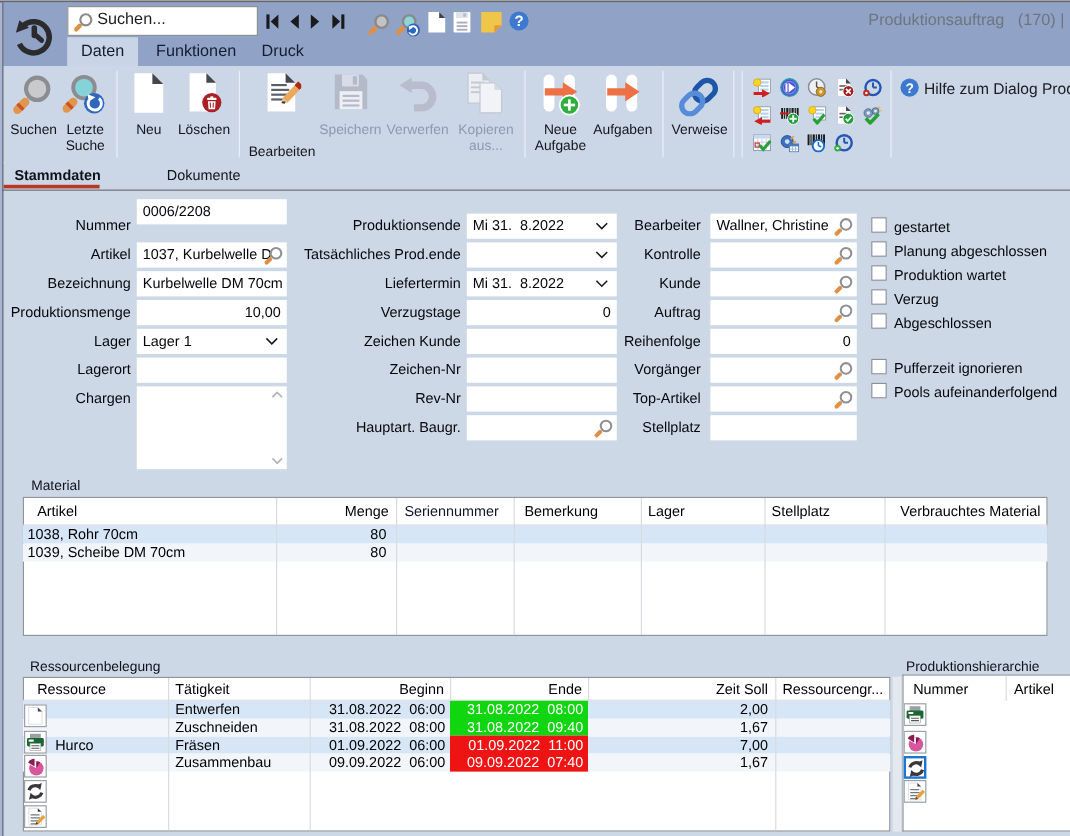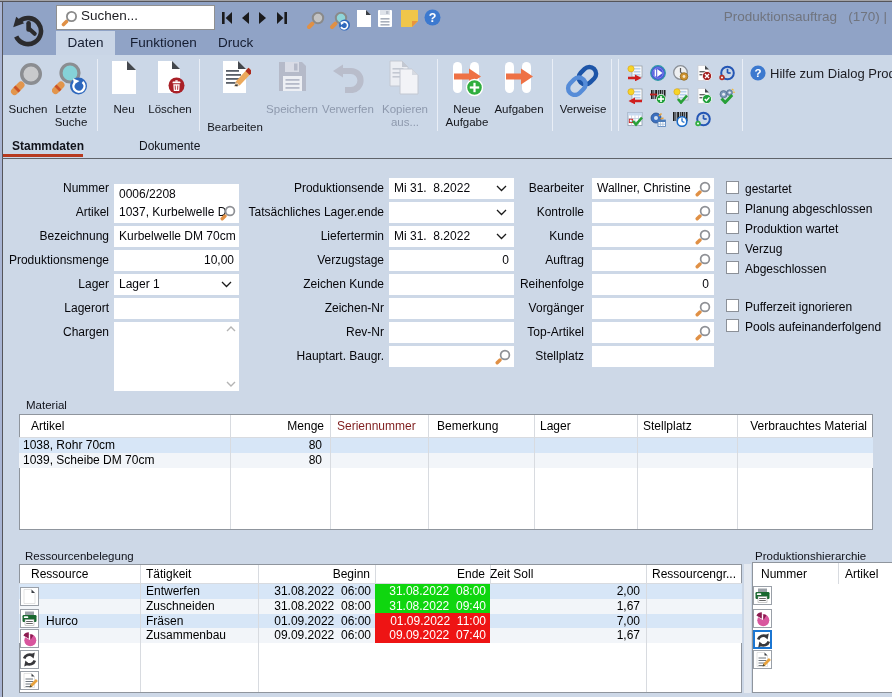--- a/index.html
+++ b/index.html
@@ -362,21 +362,21 @@
 <div class="abs" style="left:3px;top:159px;width:889px;height:538px;background:#cdd8e7;"></div>
 
 <div class="lbl" style="right:783px;top:178px;">Nummer</div>
 <div class="lbl" style="right:783px;top:202px;">Artikel</div>
 <div class="lbl" style="right:783px;top:226px;">Bezeichnung</div>
 <div class="lbl" style="right:783px;top:250px;">Produktionsmenge</div>
 <div class="lbl" style="right:783px;top:274px;">Lager</div>
 <div class="lbl" style="right:783px;top:298px;">Lagerort</div>
 <div class="lbl" style="right:783px;top:322px;">Chargen</div>
 
-<div class="box" style="top:184px;">
+<div class="box" style="top:166px;">
     <div class="v">0006/2208</div>
   </div>
 <div class="box" style="top:202px;">
     <div class="v">1037, Kurbelwelle D</div>
     <svg style="position:absolute;right:2px;top:2px;" width="17" height="17" viewBox="0 0 17 17">
       <line x1="5" y1="12" x2="2.2" y2="14.8" stroke="#e09045" stroke-width="3.4" stroke-linecap="round"></line>
       <circle cx="10" cy="7" r="4.4" fill="#fff" stroke="#8e9095" stroke-width="1.7"></circle>
     </svg>
   </div>
 <div class="box" style="top:226px;">
@@ -395,21 +395,21 @@
 <div class="box" style="top:322px;height:69px;">
 <svg class="abs" style="right:3px;top:4px;" width="10" height="6" viewBox="0 0 10 6">
       <path d="M1 5 L5 1 L9 5" fill="none" stroke="#b4b4b4" stroke-width="1.4"></path>
     </svg>
 <svg class="abs" style="right:3px;bottom:4px;" width="10" height="6" viewBox="0 0 10 6">
       <path d="M1 1 L5 5 L9 1" fill="none" stroke="#b4b4b4" stroke-width="1.4"></path>
     </svg>
 </div>
 
 <div class="lbl" style="right:508px;top:178px;">Produktionsende</div>
-<div class="lbl" style="right:508px;top:202px;">Tatsächliches Lager.ende</div>
+<div class="lbl" style="right:508px;top:202px;">Tatsächliches Prod.ende</div>
 <div class="lbl" style="right:508px;top:226px;">Liefertermin</div>
 <div class="lbl" style="right:508px;top:250px;">Verzugstage</div>
 <div class="lbl" style="right:508px;top:274px;">Zeichen Kunde</div>
 <div class="lbl" style="right:508px;top:298px;">Zeichen-Nr</div>
 <div class="lbl" style="right:508px;top:322px;">Rev-Nr</div>
 <div class="lbl" style="right:508px;top:346px;">Hauptart. Baugr.</div>
 
 <div class="box" style="left:389px;top:178px;">
     <div class="v">Mi 31.&nbsp; 8.2022</div>
     <svg style="position:absolute;right:7px;top:7px;" width="11" height="7" viewBox="0 0 11 7">
@@ -514,21 +514,21 @@
 
 <div class="abs" style="left:230px;top:415px;width:1px;height:114px;background:#d8dbe0;"></div>
 <div class="abs" style="left:330px;top:415px;width:1px;height:114px;background:#d8dbe0;"></div>
 <div class="abs" style="left:428px;top:415px;width:1px;height:114px;background:#d8dbe0;"></div>
 <div class="abs" style="left:534px;top:415px;width:1px;height:114px;background:#d8dbe0;"></div>
 <div class="abs" style="left:637px;top:415px;width:1px;height:114px;background:#d8dbe0;"></div>
 <div class="abs" style="left:737px;top:415px;width:1px;height:114px;background:#d8dbe0;"></div>
 
 <div class="abs" style="left:31px;top:415px;height:22px;line-height:22px;font-size:12px;color:#000;">Artikel</div>
 <div class="abs" style="left:230px;top:415px;width:94px;height:22px;line-height:22px;font-size:12px;color:#000;text-align:right;">Menge</div>
-<div class="abs" style="left:337px;top:415px;height:22px;line-height:22px;font-size:12px;color:#7f1d1d;">Seriennummer</div>
+<div class="abs" style="left:337px;top:415px;height:22px;line-height:22px;font-size:12px;color:#0f172a;">Seriennummer</div>
 <div class="abs" style="left:437px;top:415px;height:22px;line-height:22px;font-size:12px;color:#000;">Bemerkung</div>
 <div class="abs" style="left:540px;top:415px;height:22px;line-height:22px;font-size:12px;color:#000;">Lager</div>
 <div class="abs" style="left:643px;top:415px;height:22px;line-height:22px;font-size:12px;color:#000;">Stellplatz</div>
 <div class="abs" style="left:737px;top:415px;width:130px;height:22px;line-height:22px;font-size:12px;color:#000;text-align:right;">Verbrauchtes Material</div>
 
 <div class="abs" style="left:23px;top:438px;height:15px;line-height:15px;font-size:12px;color:#000;">1038, Rohr 70cm</div>
 <div class="abs" style="left:230px;top:438px;width:92px;height:15px;line-height:15px;font-size:12px;color:#000;text-align:right;">80</div>
 <div class="abs" style="left:23px;top:453px;height:15px;line-height:15px;font-size:12px;color:#000;">1039, Scheibe DM 70cm</div>
 <div class="abs" style="left:230px;top:453px;width:92px;height:15px;line-height:15px;font-size:12px;color:#000;text-align:right;">80</div>
 
@@ -545,21 +545,21 @@
 <div class="abs" style="left:140px;top:565px;width:1px;height:127px;background:#d8dbe0;"></div>
 <div class="abs" style="left:258px;top:565px;width:1px;height:127px;background:#d8dbe0;"></div>
 <div class="abs" style="left:375px;top:565px;width:1px;height:19px;background:#d8dbe0;"></div>
 <div class="abs" style="left:490px;top:565px;width:1px;height:19px;background:#d8dbe0;"></div>
 <div class="abs" style="left:646px;top:565px;width:1px;height:127px;background:#d8dbe0;"></div>
 
 <div class="abs" style="left:31px;top:565px;height:18px;line-height:18px;font-size:12px;color:#000;">Ressource</div>
 <div class="abs" style="left:146px;top:565px;height:18px;line-height:18px;font-size:12px;color:#000;">Tätigkeit</div>
 <div class="abs" style="left:258px;top:565px;width:112px;height:18px;line-height:18px;font-size:12px;color:#000;text-align:right;">Beginn</div>
 <div class="abs" style="left:375px;top:565px;width:110px;height:18px;line-height:18px;font-size:12px;color:#000;text-align:right;">Ende</div>
-<div class="abs" style="left:490px;top:565px;width:150px;height:18px;line-height:18px;font-size:12px;color:#000;text-align:left;">Zeit Soll</div>
+<div class="abs" style="left:490px;top:565px;width:150px;height:18px;line-height:18px;font-size:12px;color:#000;text-align:right;">Zeit Soll</div>
 <div class="abs" style="left:652px;top:565px;height:18px;line-height:18px;font-size:12px;color:#000;">Ressourcengr...</div>
 
 <div class="abs" style="left:146px;top:584px;height:15px;line-height:15px;font-size:12px;color:#000;">Entwerfen</div>
 <div class="abs" style="left:258px;top:584px;width:113px;height:15px;line-height:15px;font-size:12px;color:#000;text-align:right;white-space:pre;">31.08.2022  06:00</div>
 <div class="abs" style="left:375px;top:584px;width:111px;height:15px;line-height:15px;font-size:12px;color:#fff;text-align:right;white-space:pre;">31.08.2022  08:00</div>
 <div class="abs" style="left:490px;top:584px;width:150px;height:15px;line-height:15px;font-size:12px;color:#000;text-align:right;">2,00</div>
 <div class="abs" style="left:146px;top:599px;height:15px;line-height:15px;font-size:12px;color:#000;">Zuschneiden</div>
 <div class="abs" style="left:258px;top:599px;width:113px;height:15px;line-height:15px;font-size:12px;color:#000;text-align:right;white-space:pre;">31.08.2022  08:00</div>
 <div class="abs" style="left:375px;top:599px;width:111px;height:15px;line-height:15px;font-size:12px;color:#fff;text-align:right;white-space:pre;">31.08.2022  09:40</div>
 <div class="abs" style="left:490px;top:599px;width:150px;height:15px;line-height:15px;font-size:12px;color:#000;text-align:right;">1,67</div>

